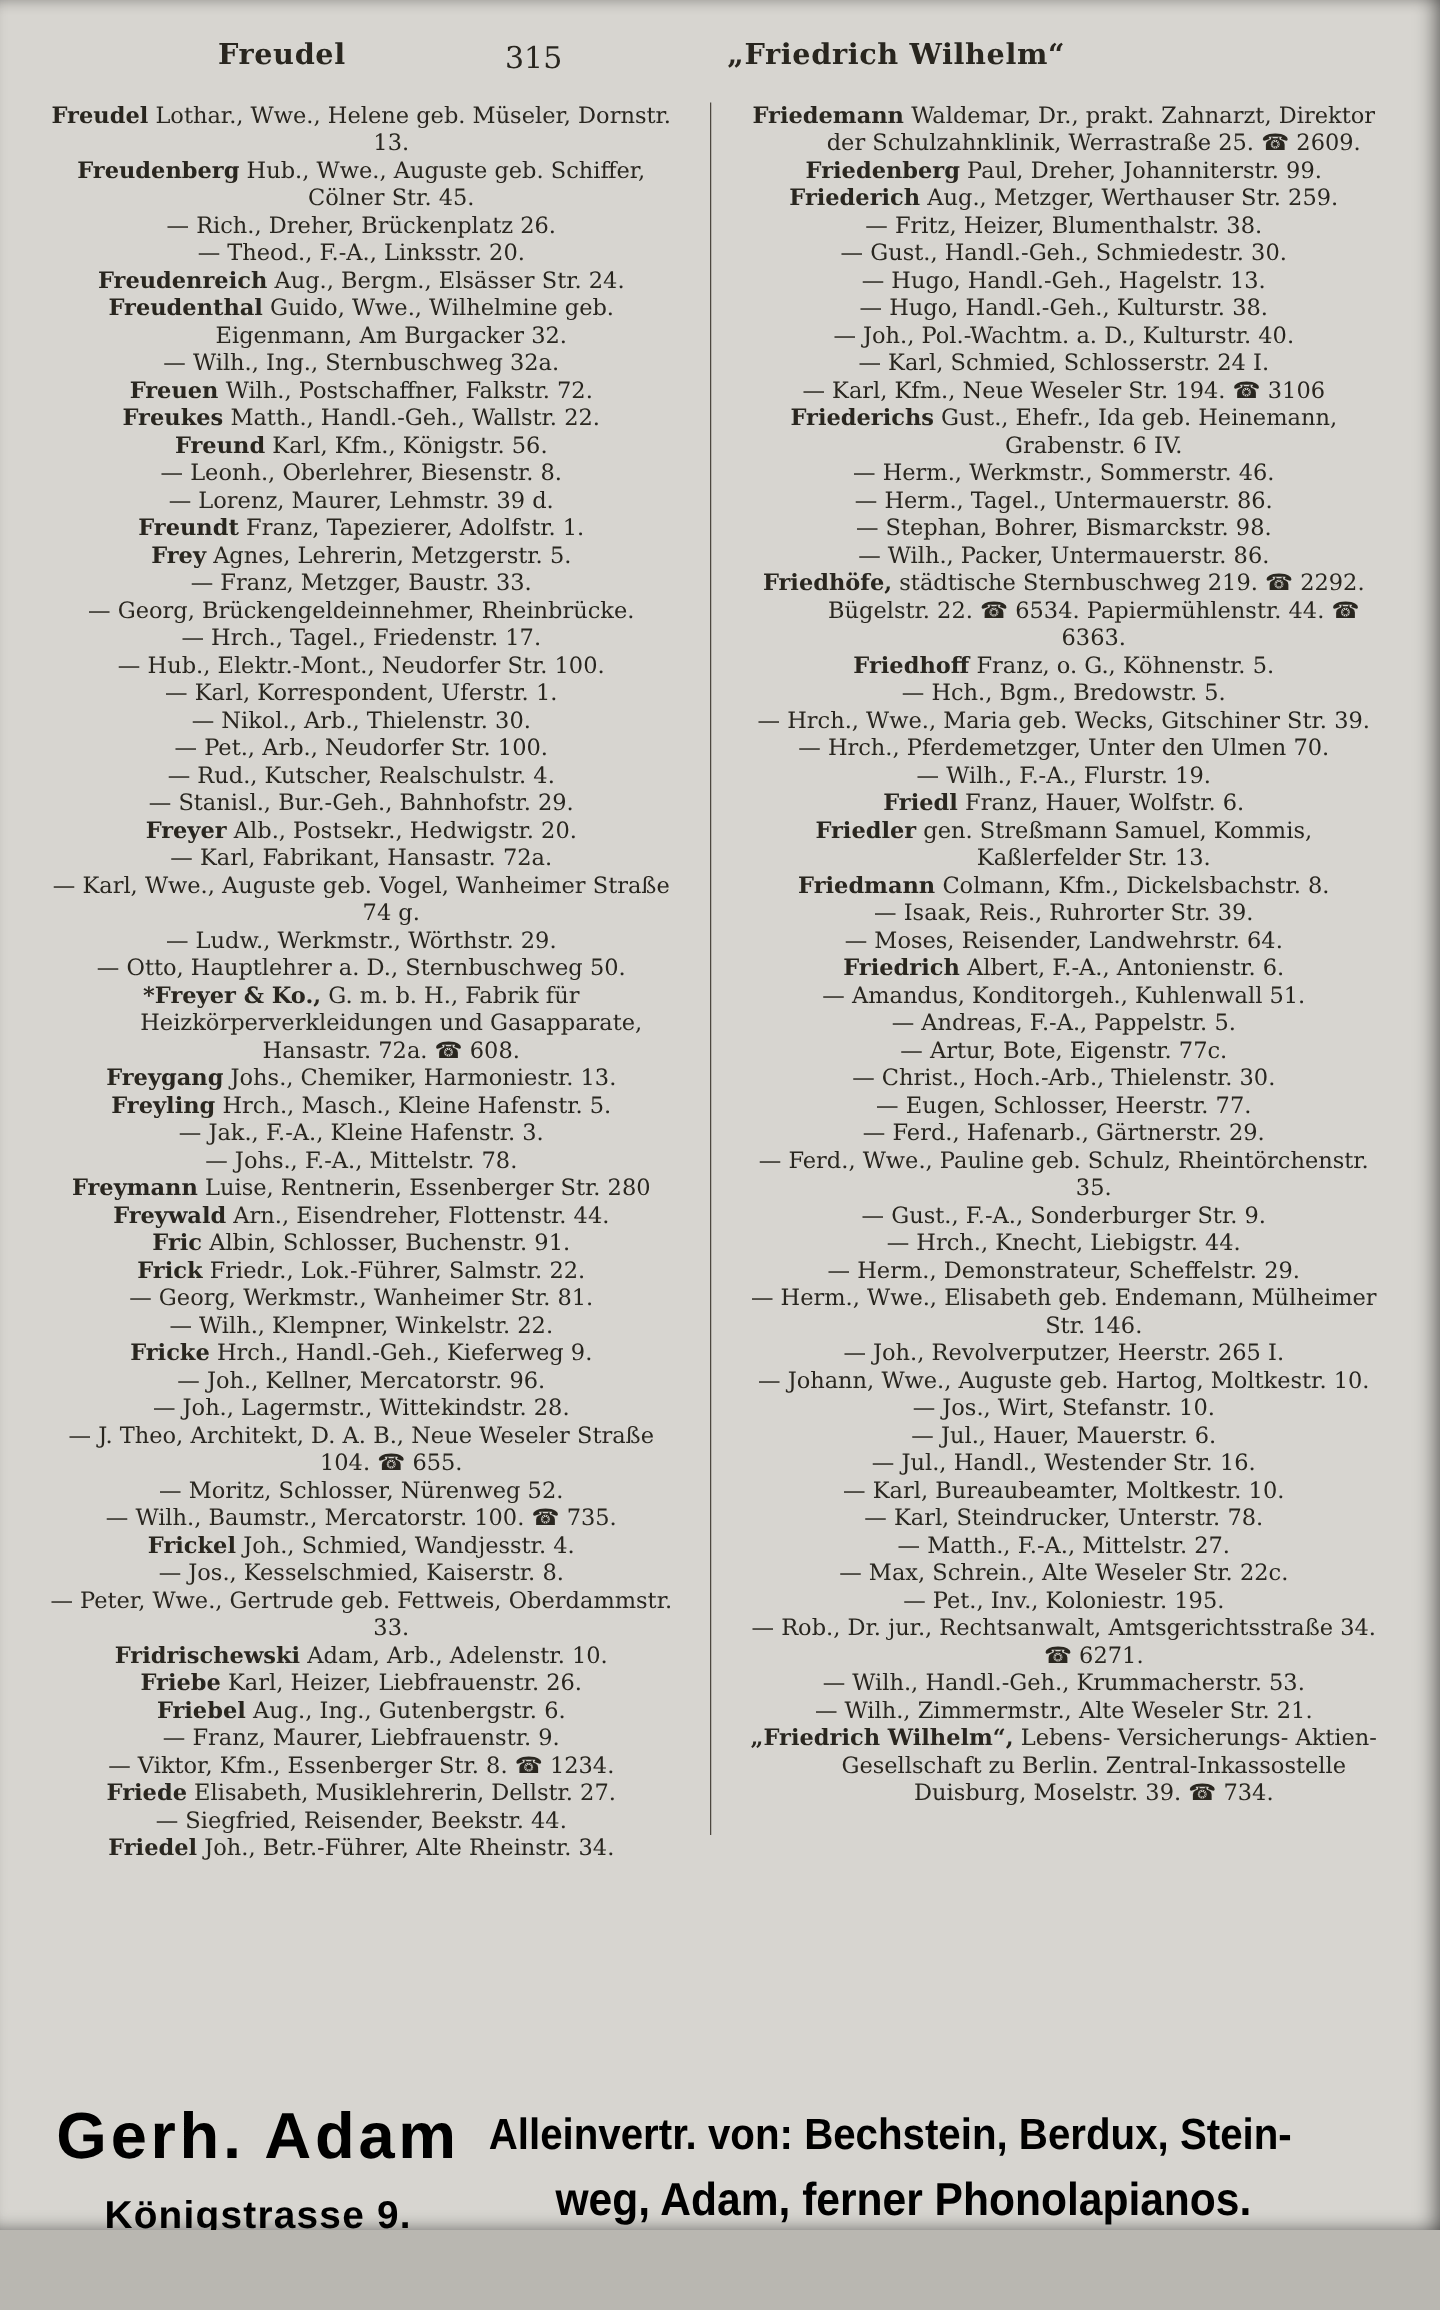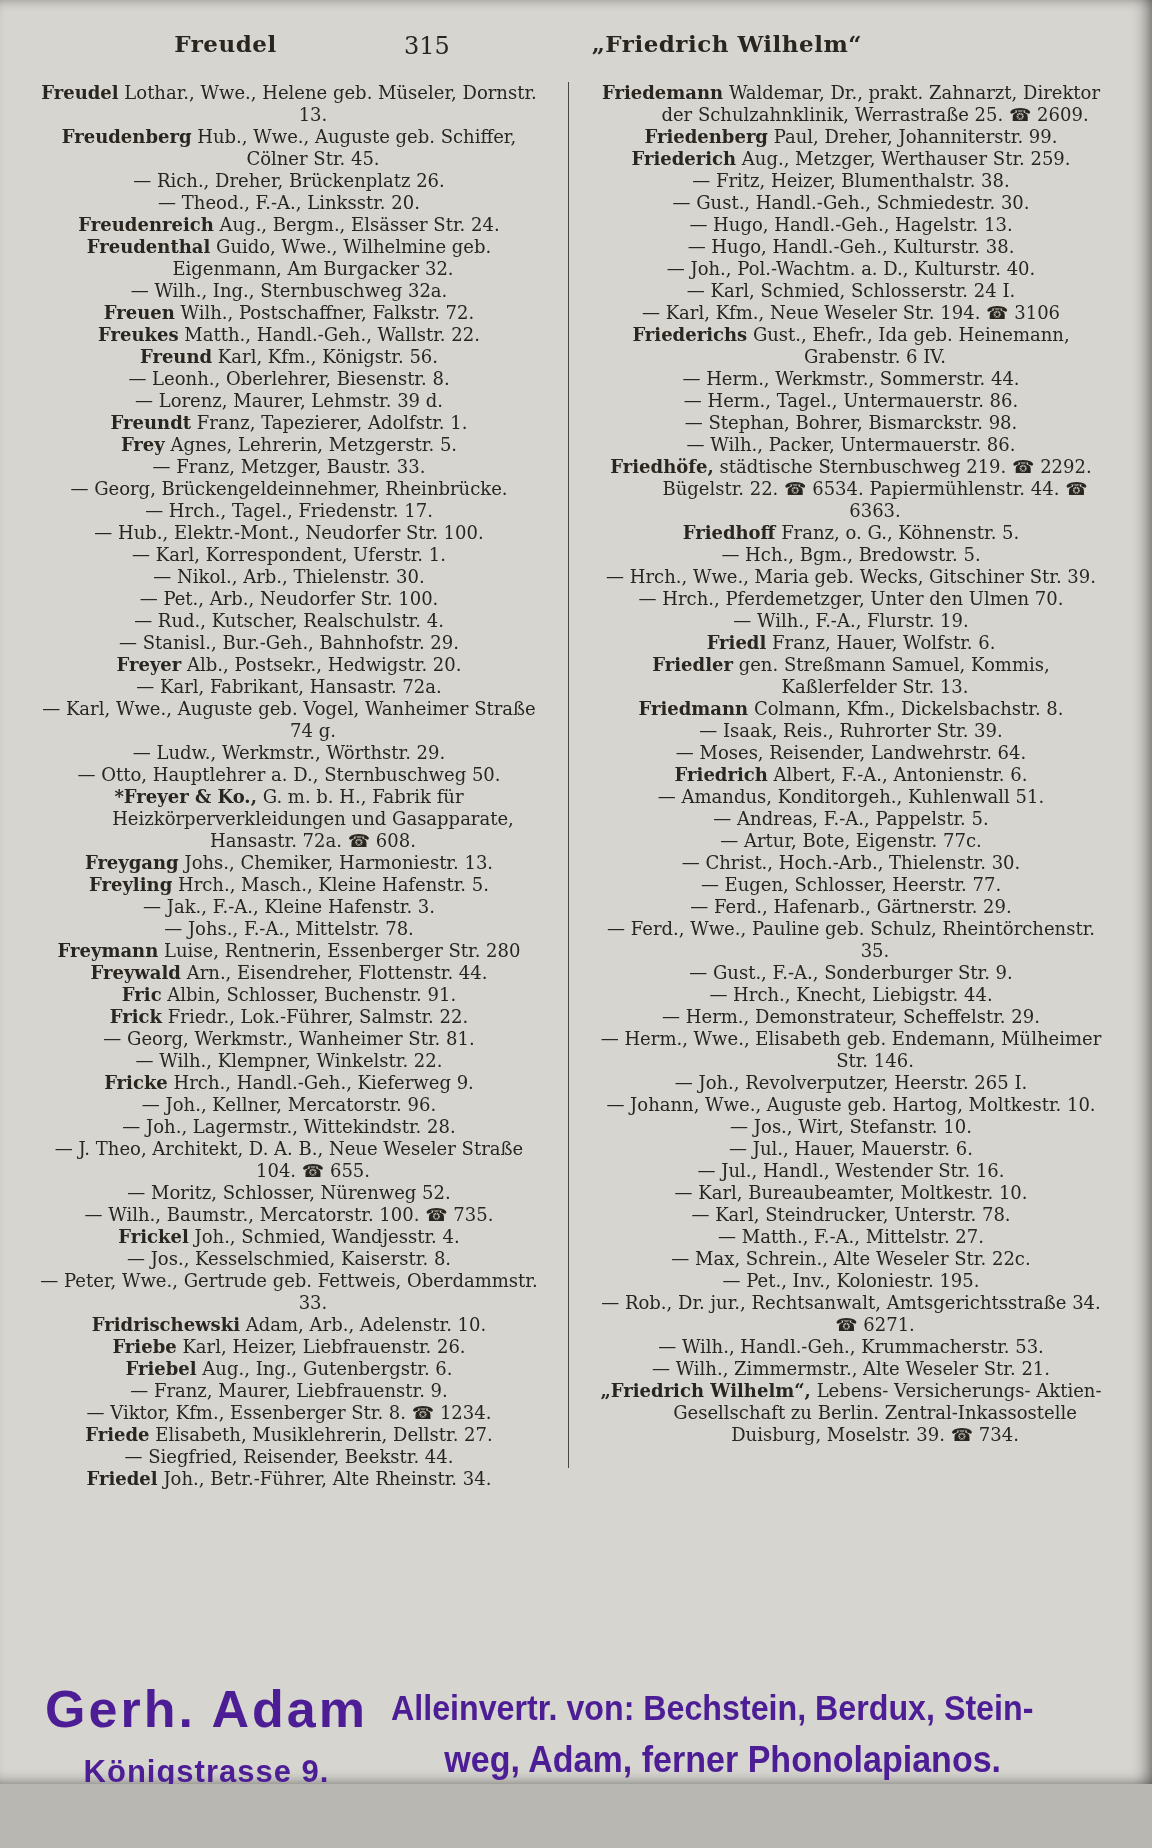--- a/index.html
+++ b/index.html
@@ -6,28 +6,28 @@
   html,body{margin:0;padding:0}
   body{width:1152px;height:1848px;background:#b9b7b1;font-family:"DejaVu Serif",serif}
   .page{position:relative;width:1152px;height:1784px;background:#d7d5d0;color:#29261f;overflow:hidden;
         box-shadow:inset -12px 0 16px -8px rgba(0,0,0,.5),
                    inset 0 -10px 14px -9px rgba(0,0,0,.35),
                    inset 0 10px 12px -10px rgba(0,0,0,.22)}
   .header{position:absolute;top:30px;left:0;width:100%;height:38px}
   .htitle{position:absolute;font-weight:bold;font-size:23px;letter-spacing:.5px}
   .htitle.left{left:138px;width:175px;text-align:center}
   .pagenum{position:absolute;left:404px;width:100px;text-align:left;font-size:24px;top:2px}
-  .htitle.right{left:572px;width:290px;text-align:right}
+  .htitle.right{left:572px;width:290px;text-align:center}
   .divider{position:absolute;left:568px;top:82px;width:1px;height:1386px;background:#4c473f}
   .col{position:absolute;top:82px;font-size:18px;line-height:22px;text-align:center}
   .col-left{left:36px;width:506px}
   .col-right{left:592px;width:518px}
   .entry{margin:0;padding-left:48px;text-indent:-48px}
   .nm{font-weight:bold}
-  .ad{position:absolute;left:34px;top:1680px;width:1086px;height:146px;color:#4c1d95;
+  .ad{position:absolute;left:34px;top:1680px;width:1086px;height:146px;color:#000000;
       font-family:"Liberation Sans",sans-serif;font-weight:bold;display:flex}
   .ad-left{width:345px;text-align:center}
   .ad-company{font-size:52px;letter-spacing:3px;line-height:58px;white-space:nowrap}
   .ad-address{font-size:31px;letter-spacing:1px;margin-top:16px}
   .ad-right{flex:1;padding-left:12px;padding-top:2px}
   .ad-line1,.ad-line2{font-size:35px;line-height:52px;white-space:nowrap;
       transform:scaleX(.92);transform-origin:left}
   .ad-line2{padding-left:58px;font-size:37px}
 </style>
 </head>
@@ -174,21 +174,21 @@
   <p class="entry"> <span class="tx">— Hugo, Handl.-Geh., Kulturstr. 38.</span></p>
 
   <p class="entry"> <span class="tx">— Joh., Pol.-Wachtm. a. D., Kulturstr. 40.</span></p>
 
   <p class="entry"> <span class="tx">— Karl, Schmied, Schlosserstr. 24 I.</span></p>
 
   <p class="entry"> <span class="tx">— Karl, Kfm., Neue Weseler Str. 194. ☎ 3106</span></p>
 
   <p class="entry"><b class="nm">Friederichs</b> <span class="tx">Gust., Ehefr., Ida geb. Heinemann, Grabenstr. 6 IV.</span></p>
 
-  <p class="entry"> <span class="tx">— Herm., Werkmstr., Sommerstr. 44.</span></p>
+  <p class="entry"> <span class="tx">— Herm., Werkmstr., Sommerstr. 46.</span></p>
 
   <p class="entry"> <span class="tx">— Herm., Tagel., Untermauerstr. 86.</span></p>
 
   <p class="entry"> <span class="tx">— Stephan, Bohrer, Bismarckstr. 98.</span></p>
 
   <p class="entry"> <span class="tx">— Wilh., Packer, Untermauerstr. 86.</span></p>
 
   <p class="entry"><b class="nm">Friedhöfe,</b> <span class="tx">städtische Sternbuschweg 219. ☎ 2292. Bügelstr. 22. ☎ 6534. Papiermühlenstr. 44. ☎ 6363.</span></p>
 
   <p class="entry"><b class="nm">Friedhoff</b> <span class="tx">Franz, o. G., Köhnenstr. 5.</span></p>

